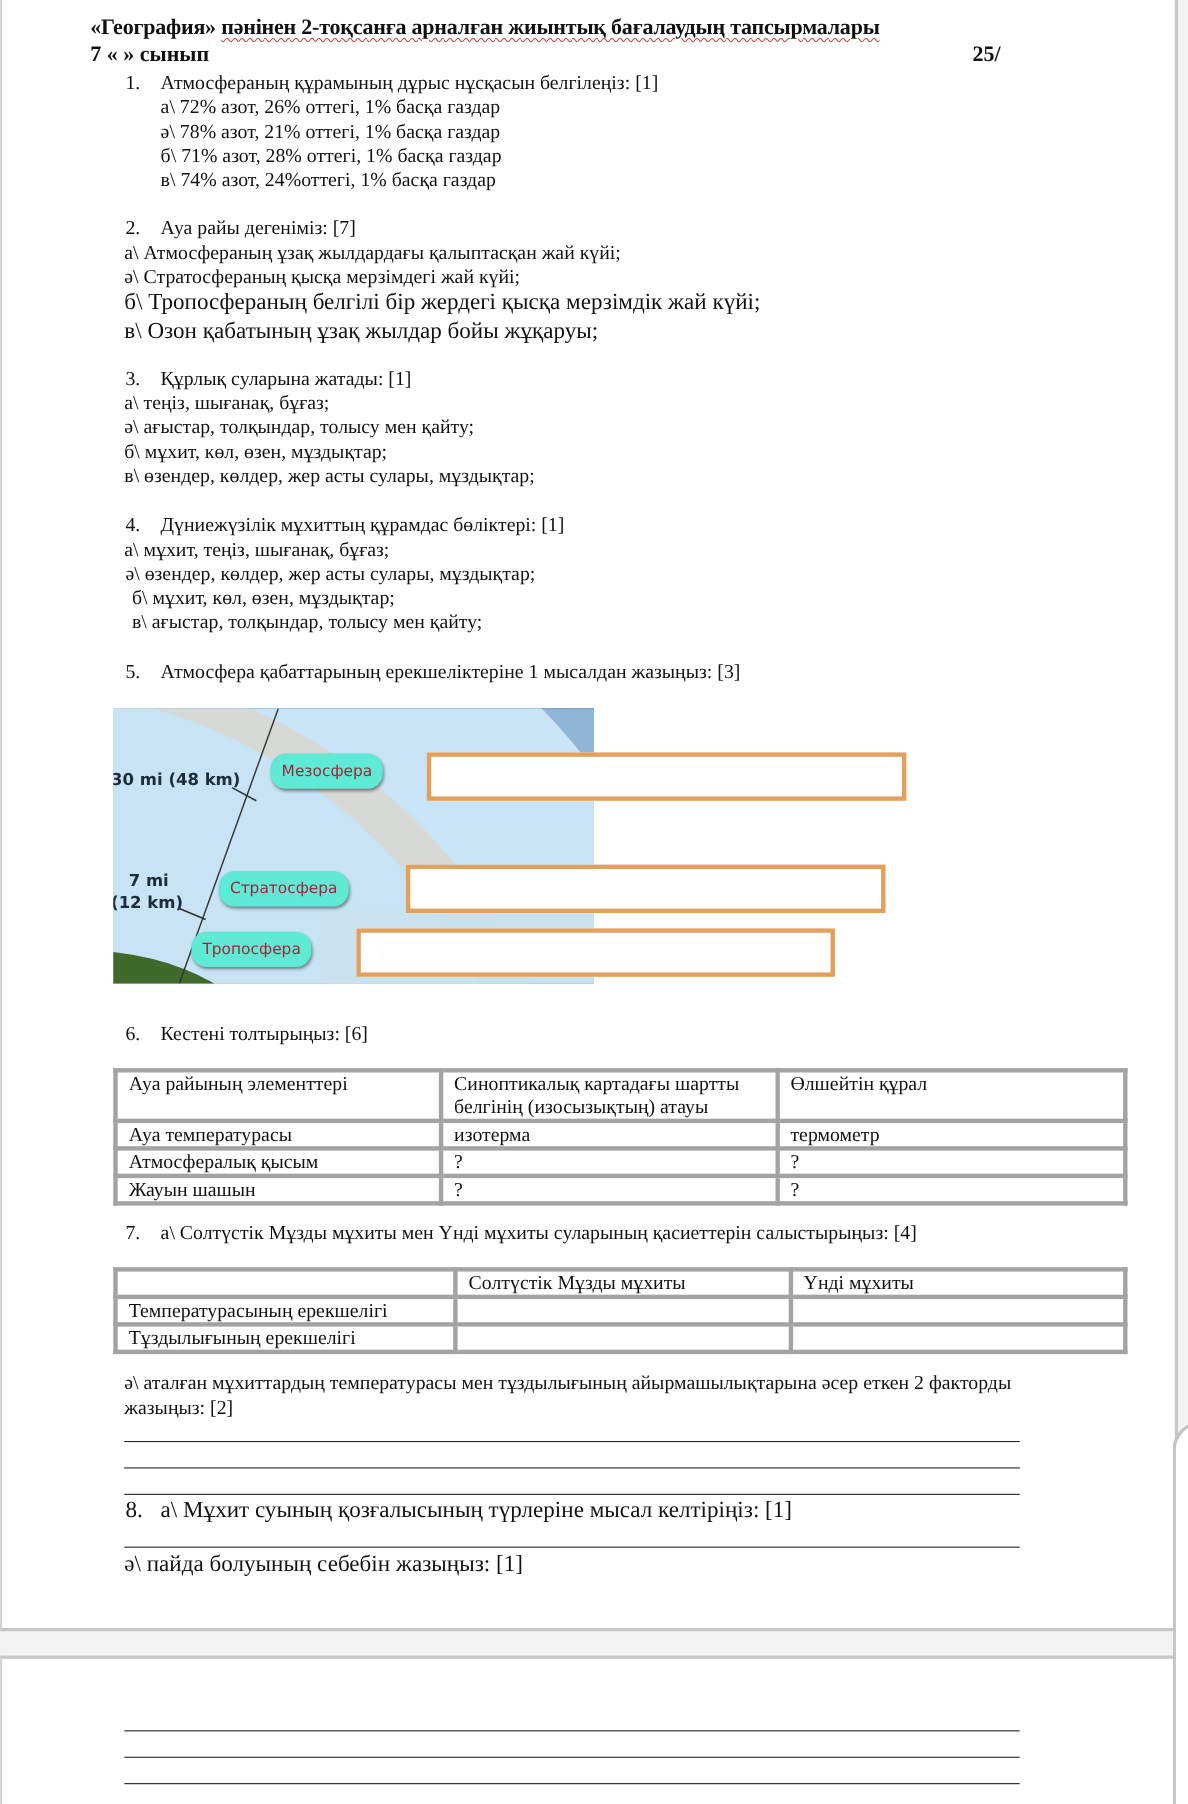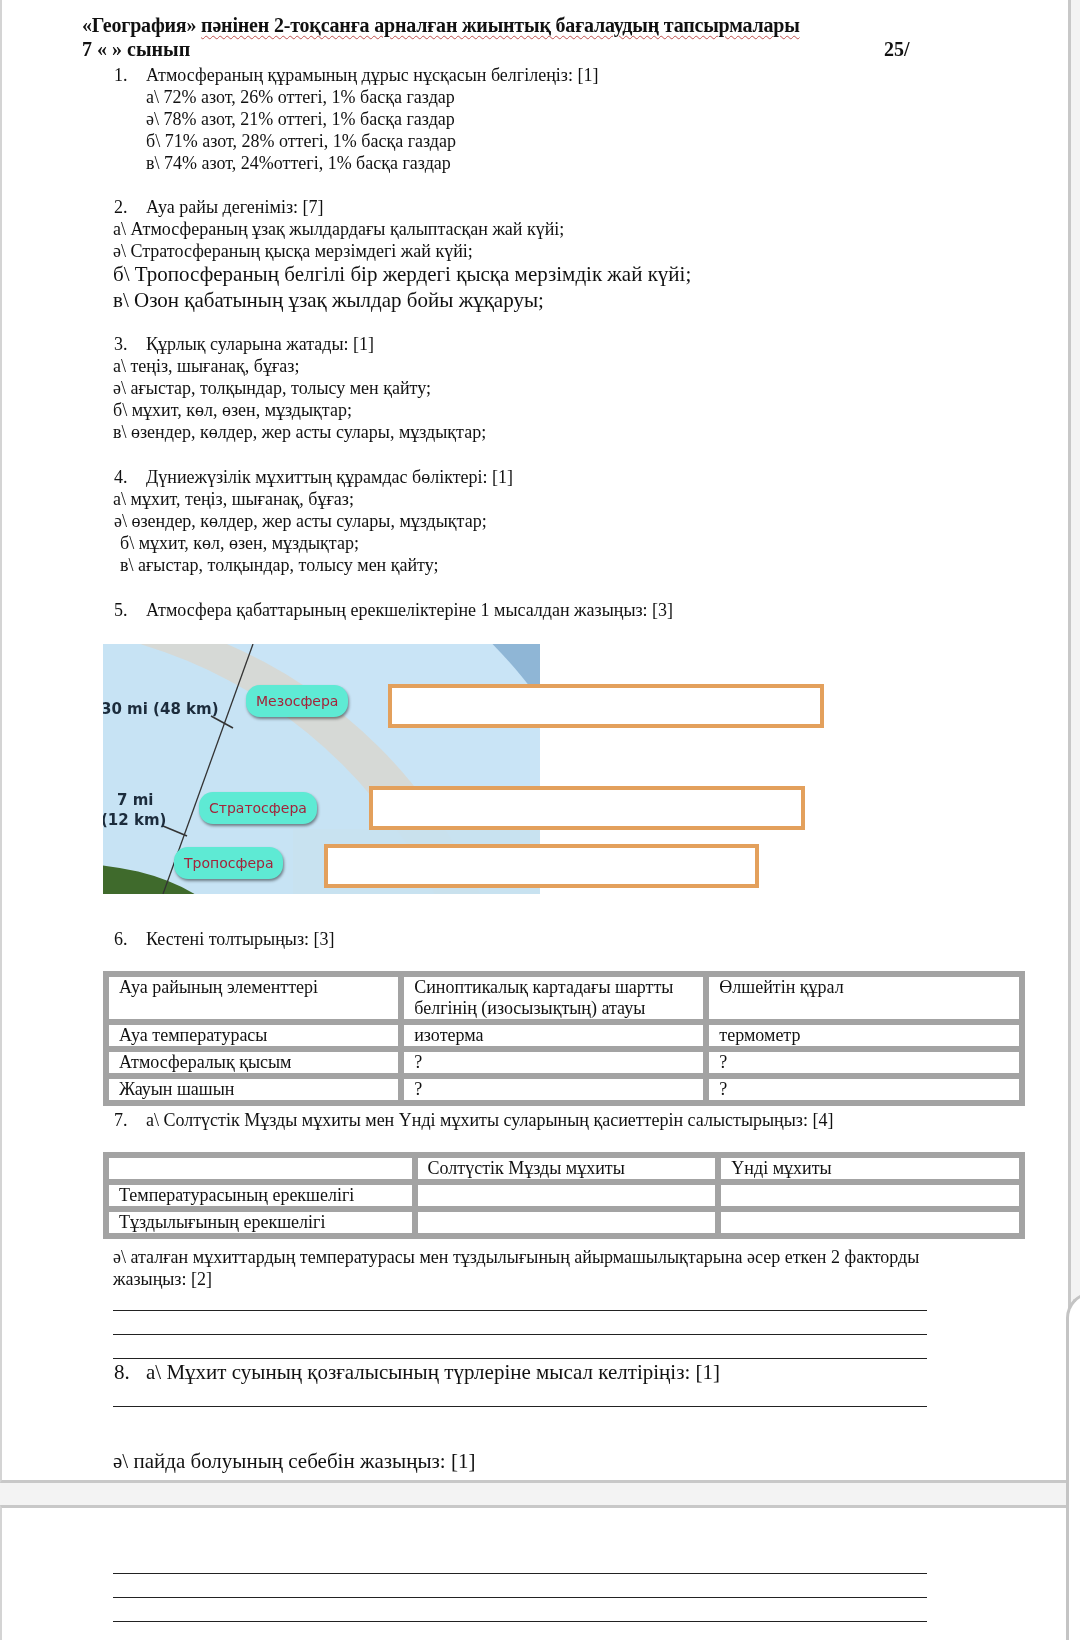--- a/index.html
+++ b/index.html
@@ -57,21 +57,21 @@
     }
     .alt-label {
       position: absolute; font-family: "DejaVu Sans", sans-serif; font-size: 15px;
       color: #1c2c3c; font-weight: bold; white-space: nowrap; text-align: left; line-height: 20px;
     }
 
     table.grid {
       position: absolute; border-collapse: collapse; font-size: 18px;
     }
     table.grid td {
-      border: 6px solid #a3a3a3; padding: 0 10px; vertical-align: top; line-height: 21px;
+      border: 4px solid #a3a3a3; padding: 0 10px; vertical-align: top; line-height: 21px;
     }
     .rule { position: absolute; height: 0; border-top: 1.5px solid #222; }
   </style>
 </head>
 <body>
 
 <div class="page">
 
   <div class="abs title"><span>«География» </span><span class="sq">пәнінен 2-тоқсанға арналған жиынтық бағалаудың тапсырмалары</span></div>
   <div class="abs grade">7 «    » сынып</div>
@@ -136,21 +136,21 @@
     <div class="layer-pill" style="left:143px; top:41px;">Мезосфера</div>
     <div class="layer-pill" style="left:96px; top:148px;text-align:center;">Стратосфера</div>
     <div class="layer-pill" style="left:71px; top:203px;">Тропосфера</div>
   </div>
 
   <div class="answer-box" style="left:386px; top:684px; width:428px;"></div>
   <div class="answer-box" style="left:367px; top:786px; width:428px;"></div>
   <div class="answer-box" style="left:322px; top:844px; width:427px;"></div>
 
   <div class="abs q" style="left:112px; top:928px;">
-    <span class="q-num">6.</span><span>Кестені толтырыңыз: [3]</span>
+    <span class="q-num">6.</span><span>Кестені толтырыңыз: [6]</span>
   </div>
   <table class="grid" style="left:101px; top:971px; width:922px;">
     <colgroup>
         <col style="width:297px">
         <col style="width:307px">
         <col style="width:318px">
       </colgroup>
     <tbody>
         <tr>
       <td>Ауа райының элементтері</td>
@@ -207,21 +207,21 @@
   <div class="abs q" style="left:111px; top:1268px;">жазыңыз: [2]</div>
 
   <div class="rule" style="left:111px; top:1310px; width:814px;"></div>
   <div class="rule" style="left:111px; top:1334px; width:814px;"></div>
   <div class="rule" style="left:111px; top:1358px; width:814px;"></div>
 
   <div class="abs q big" style="left:112px; top:1359px;">
     <span class="q-num">8.</span><span>а\ Мұхит суының қозғалысының түрлеріне мысал  келтіріңіз: [1]</span>
   </div>
   <div class="rule" style="left:111px; top:1406px; width:814px;"></div>
-  <div class="abs q big" style="left:111px; top:1408px;margin-top:40px;">ә\ пайда болуының себебін жазыңыз: [1]</div>
+  <div class="abs q big" style="left:111px; top:1408px;">ә\ пайда болуының себебін жазыңыз: [1]</div>
 </div>
 
 <div class="page2">
   <div class="rule" style="left:111px; top:65px; width:814px;"></div>
   <div class="rule" style="left:111px; top:89px; width:814px;"></div>
   <div class="rule" style="left:111px; top:113px; width:814px;"></div>
 </div>
 
 <div class="side-tab"></div>
 

